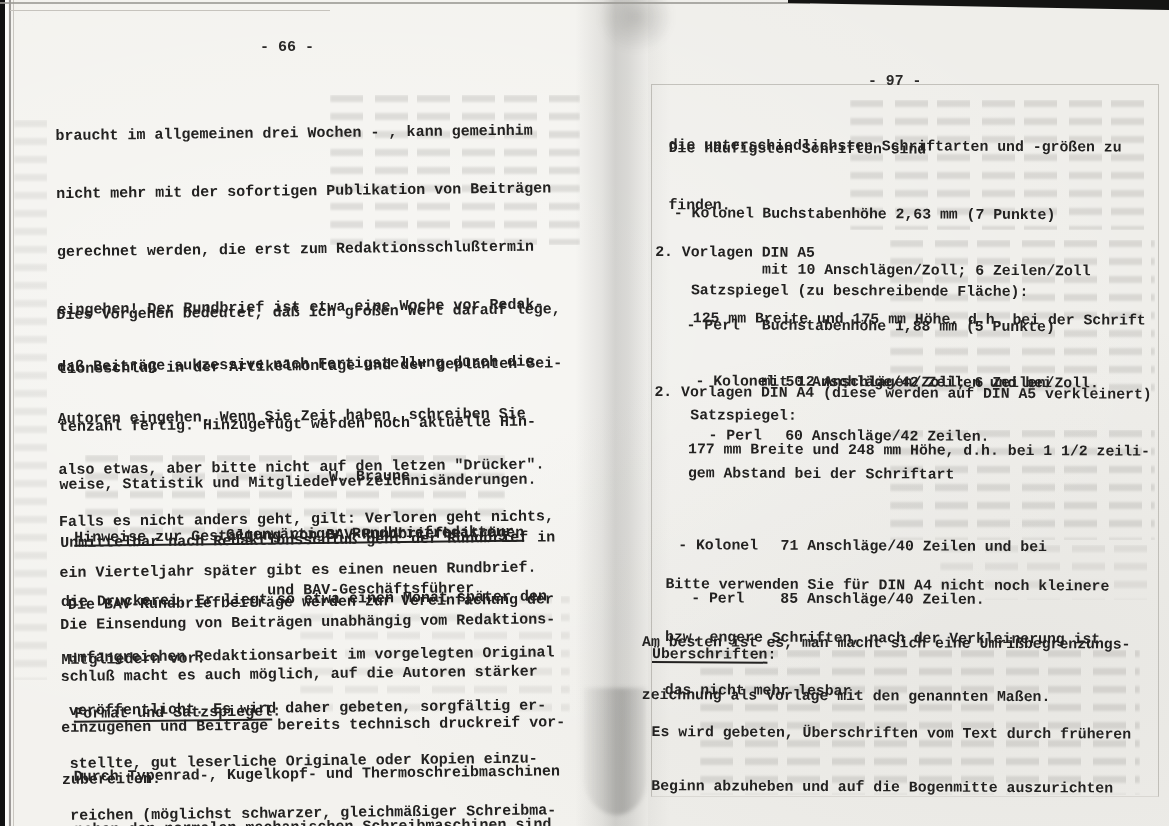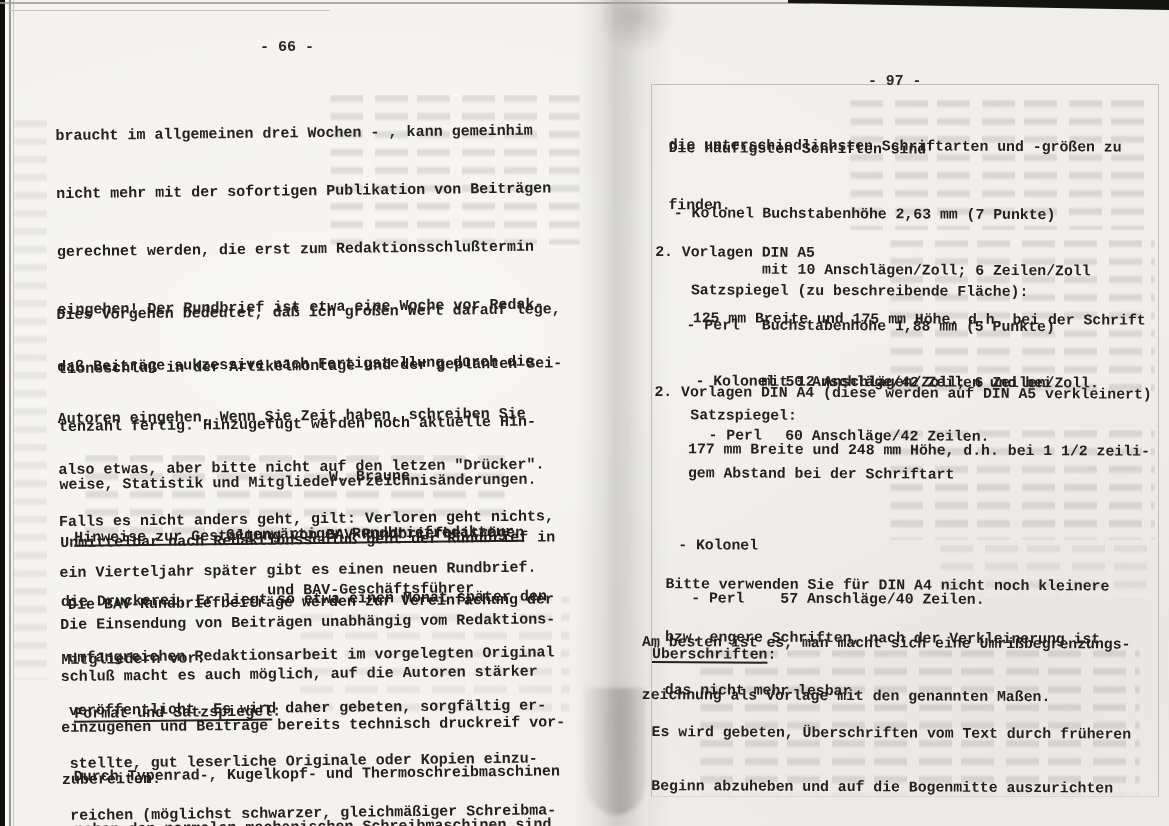--- a/index.html
+++ b/index.html
@@ -164,22 +164,22 @@
     <div class="row"><span class="lbl" style="width:100px;">- Kolonel</span><span>50 Anschläge/42 Zeilen und bei</span></div>
     <div class="row"><span class="lbl" style="width:100px;">- Perl</span><span>60 Anschläge/42 Zeilen.</span></div>
   </div>
 
   <div class="blk tw" style="left:11px;top:294px;">2. Vorlagen DIN A4 (diese werden auf DIN A5 verkleinert)</div>
   <div class="blk tw" style="left:47px;top:317px;">Satzspiegel:</div>
   <div class="blk tw" style="left:45px;top:351px;">177 mm Breite und 248 mm Höhe, d.h. bei 1 1/2 zeili-</div>
   <div class="blk tw" style="left:45px;top:375px;">gem Abstand bei der Schriftart</div>
 
   <div class="blk tw" style="left:13px;top:412px;line-height:17.5px;">
-    <div class="row"><span class="lbl" style="width:125px;">- Kolonel</span></div>
-    <div class="row"><span class="lbl" style="width:125px;">- Perl</span><span>57 Anschläge/40 Zeilen.</span></div>
+    <div class="row"><span class="lbl" style="width:125px;">- Kolonel</span><span>71 Anschläge/40 Zeilen und bei</span></div>
+    <div class="row"><span class="lbl" style="width:125px;">- Perl</span><span>85 Anschläge/40 Zeilen.</span></div>
   </div>
 
   <div class="blk tw" style="left:23px;top:450px;line-height:17.8px;">
     <div>Bitte verwenden Sie für DIN A4 nicht noch kleinere</div>
     <div>bzw. engere Schriften, nach der Verkleinerung ist</div>
     <div>das nicht mehr lesbar.</div>
   </div>
 
   <div class="blk tw" style="left:0;top:509px;line-height:17.5px;">
     <div>Am besten ist es, man macht sich eine Umrißbegrenzungs-</div>

